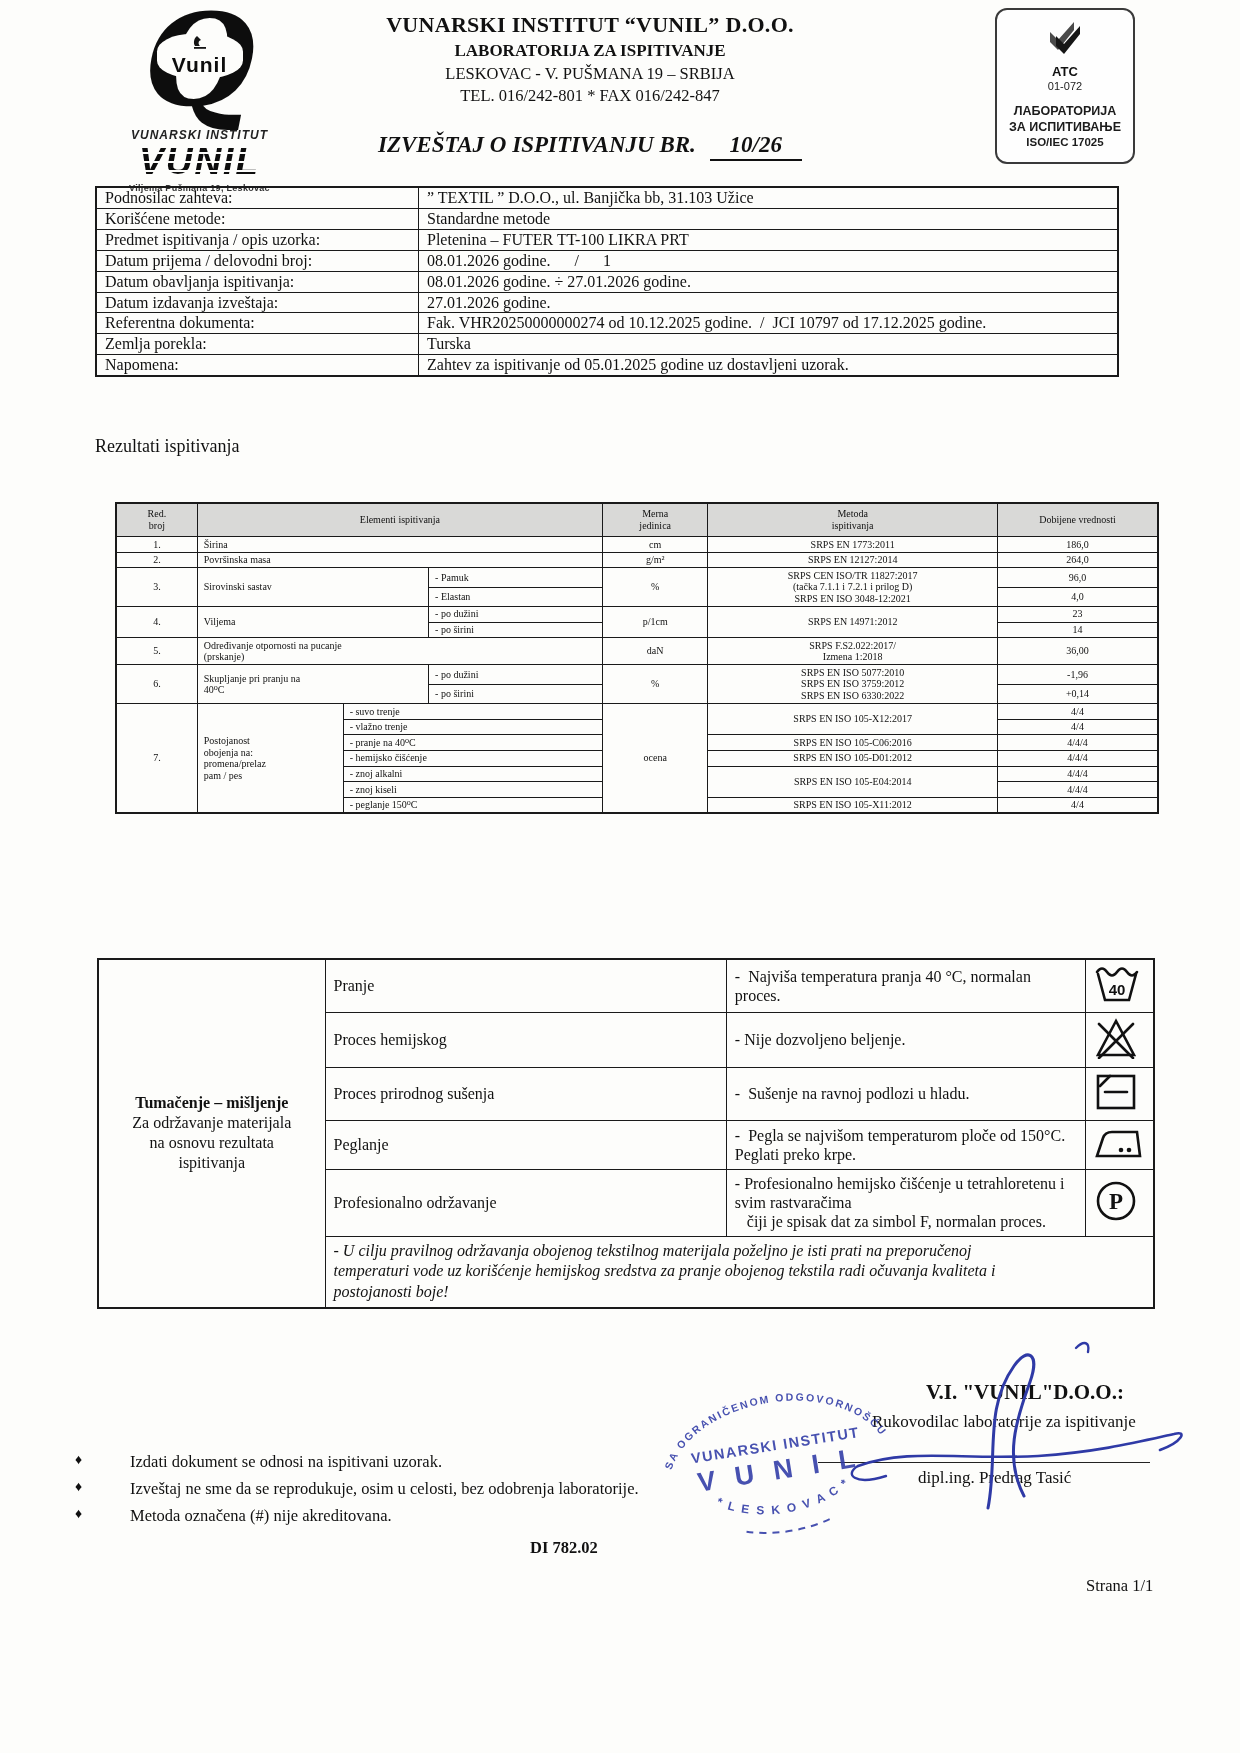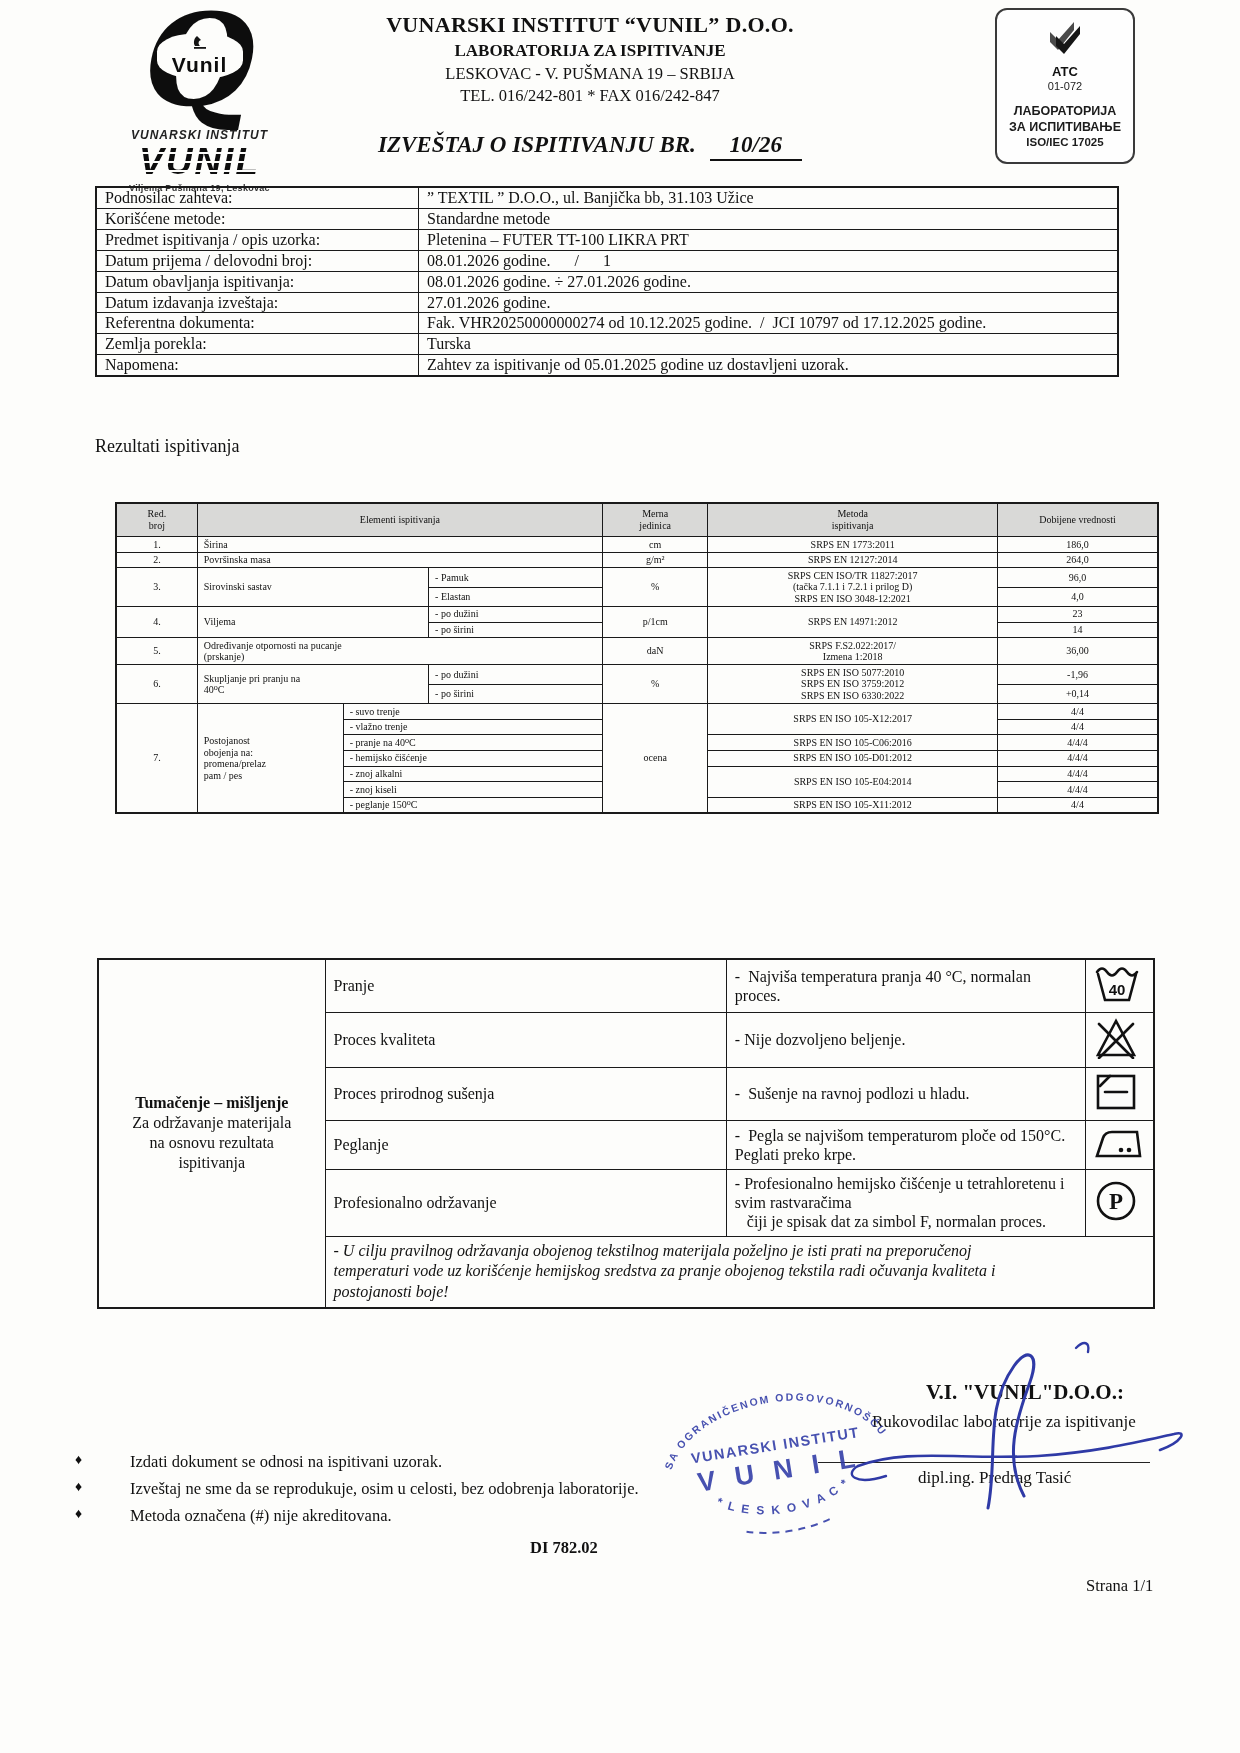--- a/index.html
+++ b/index.html
@@ -317,21 +317,21 @@
         <td class="ct-desc">-  Najviša temperatura pranja 40 °C, normalan proces.</td>
         <td class="ct-sym">
           <svg width="46" height="40" viewBox="0 0 46 40">
             <path class="ln" d="M3 8 q5 -7 10 0 q5 7 10 0 q5 -7 10 0 q5 7 10 0"></path>
             <path class="ln" d="M4 10 L11 36 L35 36 L42 10"></path>
             <text x="23" y="31" text-anchor="middle" font-size="15" font-weight="bold" font-family="Liberation Sans, DejaVu Sans, sans-serif" fill="#111">40</text>
           </svg>
         </td>
       </tr>
       <tr>
-        <td class="ct-name">Proces kvaliteta</td>
+        <td class="ct-name">Proces hemijskog</td>
         <td class="ct-desc">- Nije dozvoljeno beljenje.</td>
         <td class="ct-sym">
           <svg width="44" height="42" viewBox="0 0 44 42">
             <path class="ln" d="M22 4 L4 38 L40 38 Z"></path>
             <path class="ln" d="M5 7 L39 41 M39 7 L5 41"></path>
           </svg>
         </td>
       </tr>
       <tr>
         <td class="ct-name">Proces prirodnog sušenja</td>

